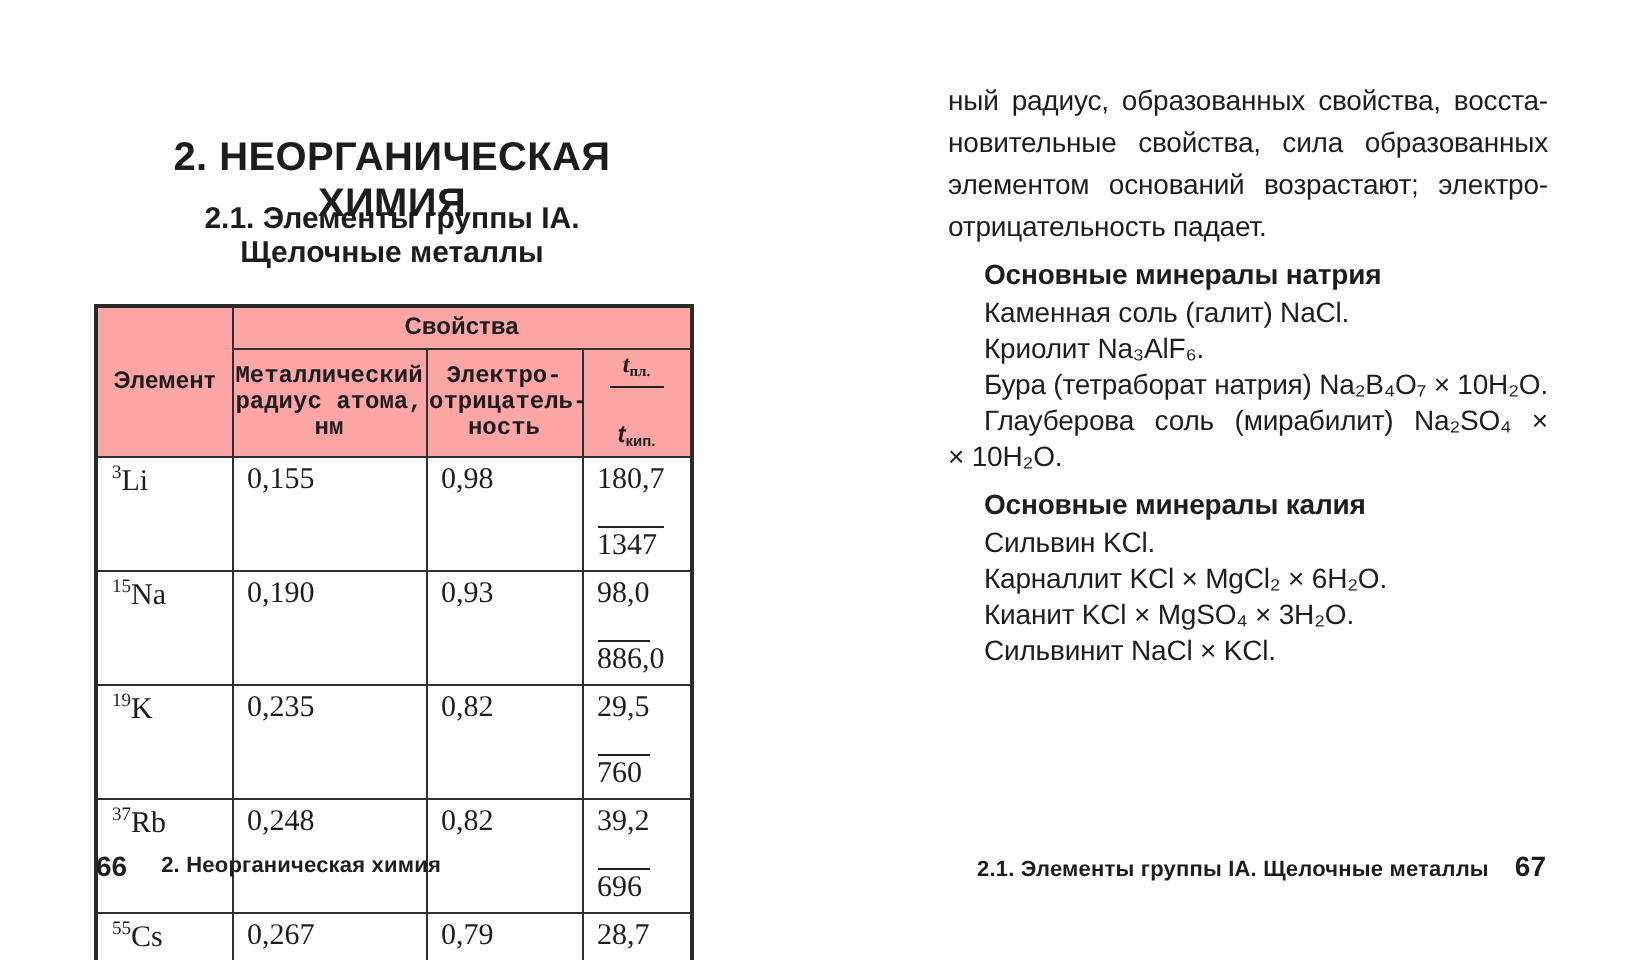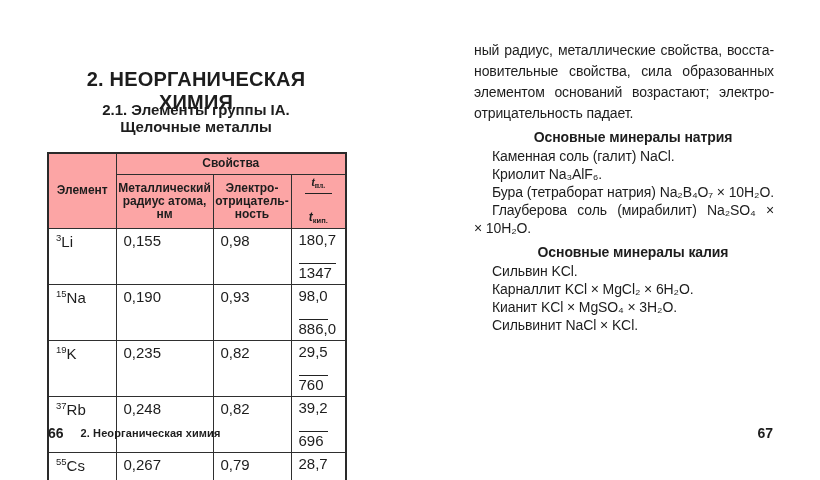--- a/index.html
+++ b/index.html
@@ -24,28 +24,28 @@
   .table-wrap { position:absolute; left:47px; top:152px; width:298px; }
   table.pt {
     width:298px; border-collapse:collapse; table-layout:fixed;
     border:2px solid #2a2a2a;
   }
   table.pt th, table.pt td { border:1px solid #2f2f2f; }
   table.pt th {
     background:#fca5a5; font-weight:bold; font-size:12px; line-height:13px;
     text-align:center; vertical-align:middle; padding:2px 1px;
   }
-  th.pre { white-space:pre-line; }
+  th.pre { white-space:pre-line;font-family:Liberation Mono, monospace; }
   table.pt td {
     vertical-align:top; font-size:15px; padding:3px 4px 3px 7px;
     background:#ffffff;
   }
   tr.hdr1 { height:21px; }
   tr.hdr2 { height:46px; }
-  tr.body-row { height:38px; }
+  tr.body-row { height:38px;font-family:Liberation Serif, serif; }
   .el-cell sup { font-size:9.5px; font-weight:normal; vertical-align:super; letter-spacing:0; }
   
   .frac { display:inline-block; text-align:center; line-height:11px; }
   .frac-num, .frac-den { display:block; font-style:italic; font-weight:bold; font-size:12px; padding:0 4px; }
   .frac-num { border-bottom:1px solid #222; padding-bottom:2px;font-family:Liberation Serif, serif; }
   .frac-den { padding-top:2px;margin-top:16px; }
   .frac sub { font-size:7.5px; font-style:normal; font-weight:bold; vertical-align:-2px; }
   
   .tfrac { display:inline-block; text-align:left; line-height:16px; }
   .tnum { display:block; width:max-content; border-bottom:1.4px solid #222; padding-bottom:15px; }
@@ -53,21 +53,21 @@
 
   
   .right-col {
     position:absolute; left:474px; top:40px; width:300px;
     font-size:14px; line-height:21px; letter-spacing:-.1px;
   }
   .right-col .line { text-align:left; }
   .right-col .stretch { text-align:justify; text-align-last:justify; }
   .right-col .indent { text-indent:18px; }
   .minerals { line-height:18px; }
-  .sec-heading { font-weight:bold; text-indent:18px; margin-top:4px; line-height:19px;text-align:center; }
+  .sec-heading { font-weight:bold; text-indent:18px; margin-top:4px; line-height:19px; }
   .sec-heading.second { margin-top:6px; }
 
   
   .footer-left {
     position:absolute; left:48px; top:425px;
     display:flex; align-items:center; gap:17px;
   }
   .footer-right {
     position:absolute; right:47px; top:425px;
     display:flex; align-items:baseline; gap:13px;
@@ -141,21 +141,21 @@
       <td class="el-cell"><sup>55</sup><span>Cs</span></td>
       <td>0,267</td>
       <td>0,79</td>
       <td><span class="tfrac"><span class="tnum">28,7</span><span class="tden">668</span></span></td>
     </tr>
   </tbody>
     </table>
 </div>
 
 <div class="right-col">
-  <div class="line stretch">ный радиус, металлические свойства, восста-</div>
+  <div class="line stretch">ный радиус, образованных свойства, восста-</div>
   <div class="line stretch">новительные свойства, сила образованных</div>
   <div class="line stretch">элементом оснований возрастают; электро-</div>
   <div class="line">отрицательность падает.</div>
 
   <div class="minerals">
     <div class="sec-heading">Основные минералы натрия</div>
     <div class="line indent">Каменная соль (галит) NaCl.</div>
     <div class="line indent">Криолит Na₃AlF₆.</div>
     <div class="line indent">Бура (тетраборат натрия) Na₂B₄O₇ × 10H₂O.</div>
     <div class="line stretch indent">Глауберова соль (мирабилит) Na₂SO₄ ×</div>
@@ -170,14 +170,15 @@
     <div class="line indent">Сильвинит NaCl × KCl.</div>
   </div>
 </div>
 
 <div class="footer-left">
   <span class="pageno">66</span>
   <span class="running">2. Неорганическая химия</span>
 </div>
 
 <div class="footer-right">
+  <span class="running">2.1. Элементы группы IA. Щелочные металлы</span>
   <span class="pageno">67</span>
 </div>
 
 </body></html>

